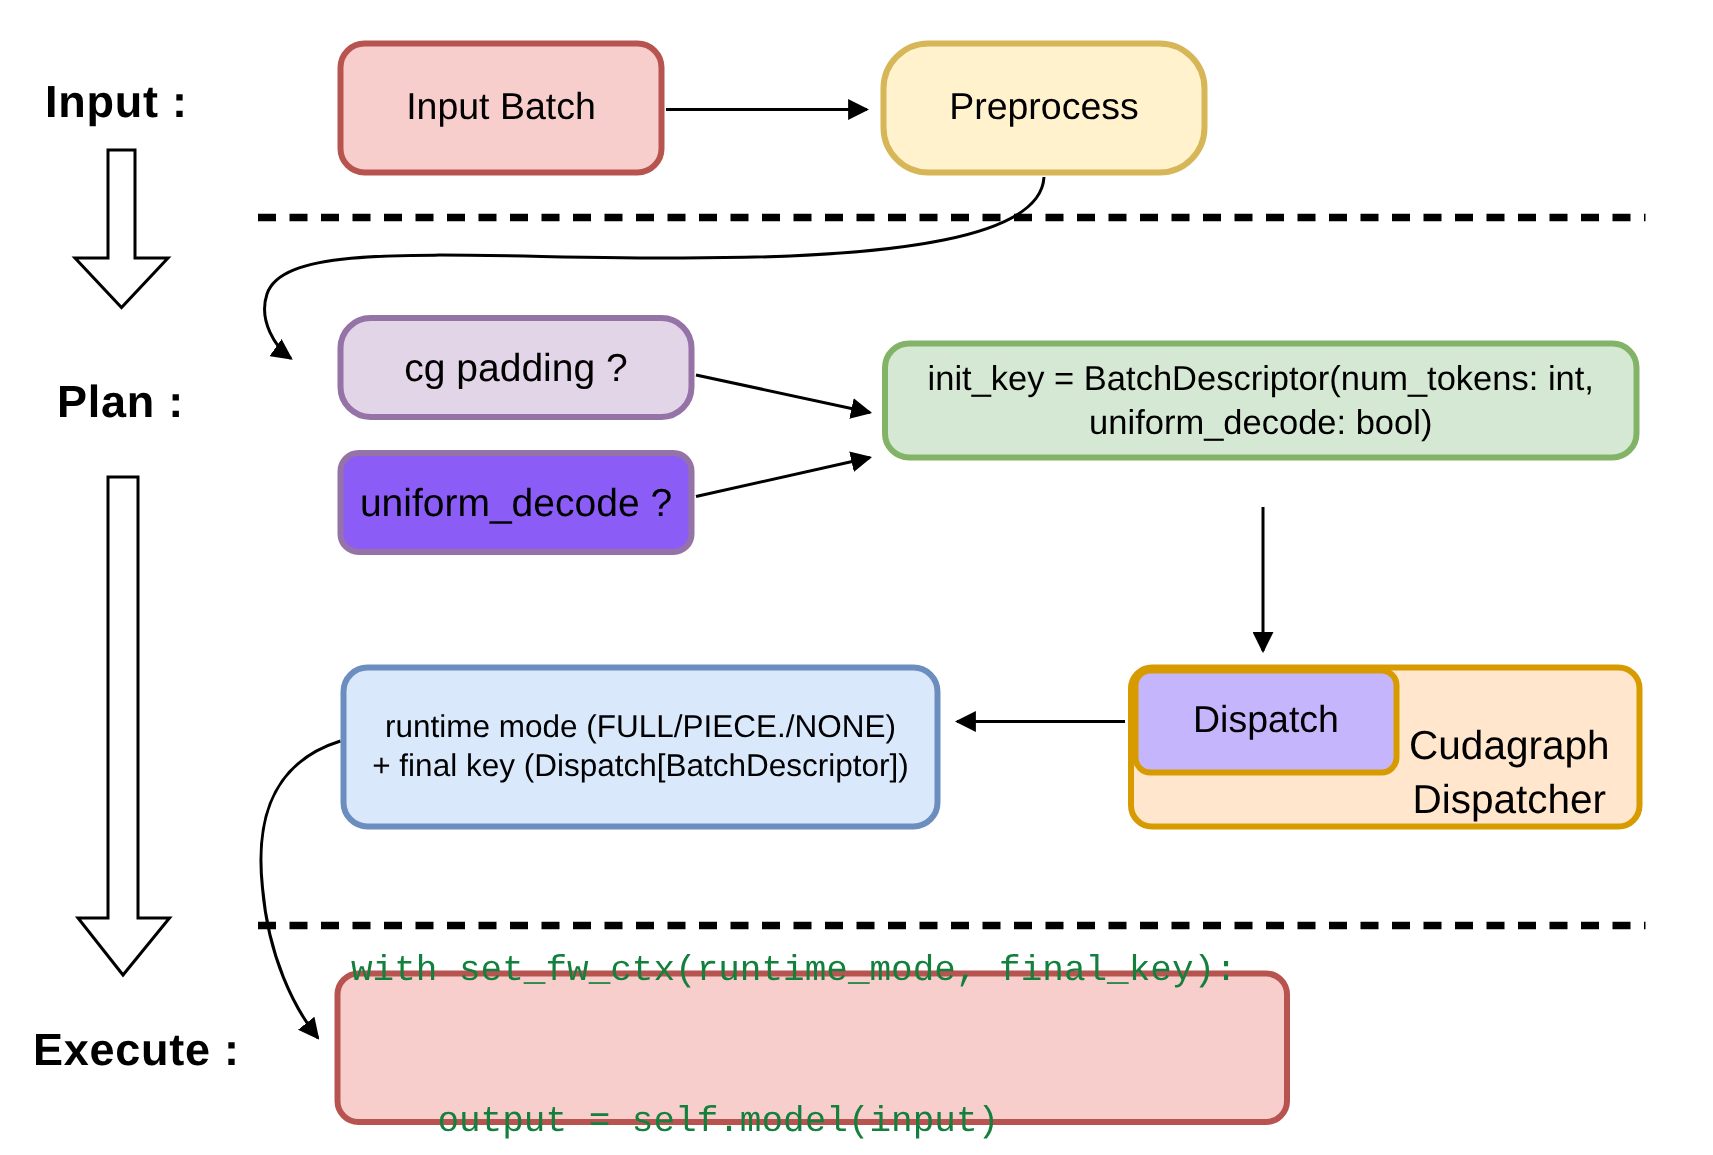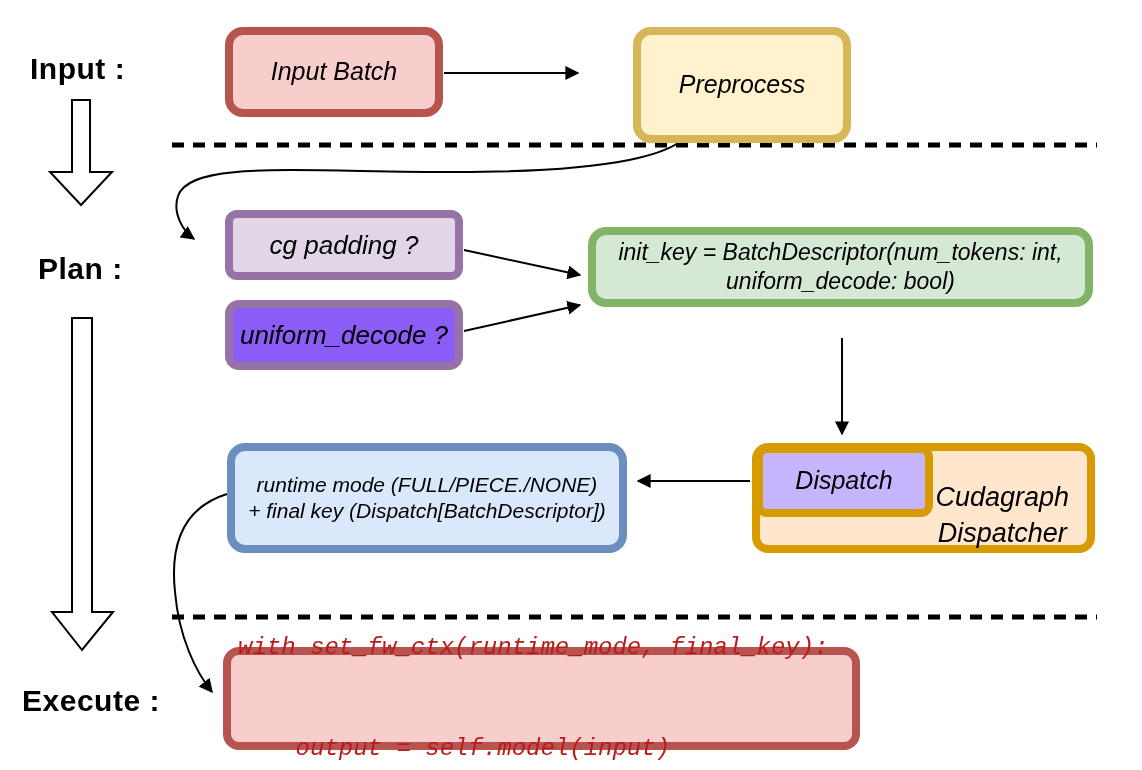--- a/index.html
+++ b/index.html
@@ -9,46 +9,45 @@
     background:#ffffff;
     font-family:"Liberation Sans","DejaVu Sans",sans-serif;
     color:#000;
     overflow:hidden;
   }
   #connectors{position:absolute;left:0;top:0;width:1142px;height:770px;pointer-events:none;}
   .node{
     position:absolute;
     display:flex;align-items:center;justify-content:center;
     text-align:center;
-    border:8px solid #000000;
+    border:4px solid #000000;
     box-sizing:border-box;
     line-height:1.25;
-    font-style:italic;
   }
   .section-label{
     position:absolute;
     font-weight:bold;
     font-size:30px;
     letter-spacing:0.5px;
     margin-top:12px;
   }
   .two-line{flex-direction:column;}
   .node-input-batch{left:225px;top:27px;width:218px;height:90px;border-radius:18px;font-size:25px;}
-  .node-preprocess{left:587px;top:27px;width:218px;height:116px;border-radius:18px;font-size:25px;margin-left:46px;}
-  .node-cg-padding{left:225px;top:210px;width:238px;height:70px;border-radius:12px;font-size:26px;}
+  .node-preprocess{left:587px;top:27px;width:218px;height:90px;border-radius:32px;font-size:25px;}
+  .node-cg-padding{left:225px;top:210px;width:238px;height:70px;border-radius:22px;font-size:26px;}
   .node-uniform-decode{left:225px;top:300px;width:238px;height:70px;border-radius:14px;font-size:26px;}
   .node-init-key{left:588px;top:227px;width:505px;height:80px;border-radius:18px;font-size:23px;}
   .node-cudagraph{left:752px;top:443px;width:343px;height:110px;border-radius:16px;font-size:27px;justify-content:flex-end;}
   .cudagraph-label{margin-right:18px;text-align:center;line-height:1.3;margin-top:35px;}
   .node-dispatch{left:755px;top:445px;width:178px;height:72px;border-radius:12px;font-size:25px;}
   .node-runtime{left:227px;top:443px;width:400px;height:110px;border-radius:18px;font-size:21px;}
   .node-execute{
     left:223px;top:647px;width:637px;height:103px;border-radius:16px;
     font-family:"Liberation Mono","DejaVu Sans Mono",monospace;
-    font-size:24px;color:#b91c1c;
+    font-size:24px;color:#15803d;
     justify-content:flex-start;align-items:center;
     padding-left:7px;
   }
   .code-block{white-space:pre;line-height:1.4;text-align:left;}
   .lbl-input{left:30px;top:40px;}
   .lbl-plan{left:38px;top:240px;}
   .lbl-execute{left:22px;top:672px;}
 </style>
 </head>
 <body>

